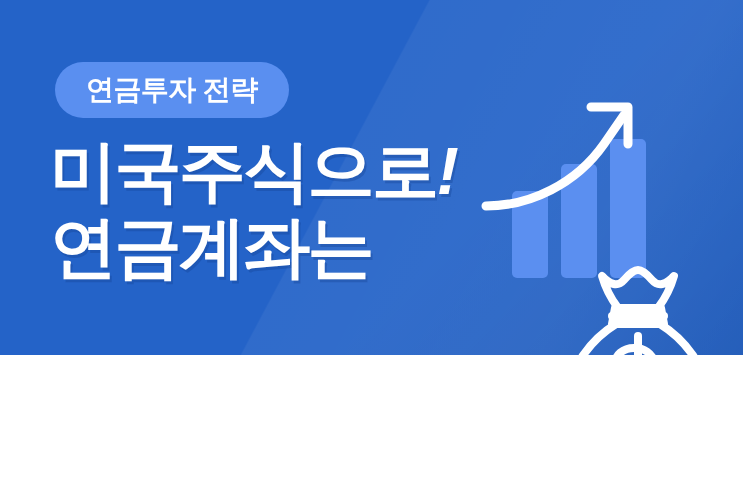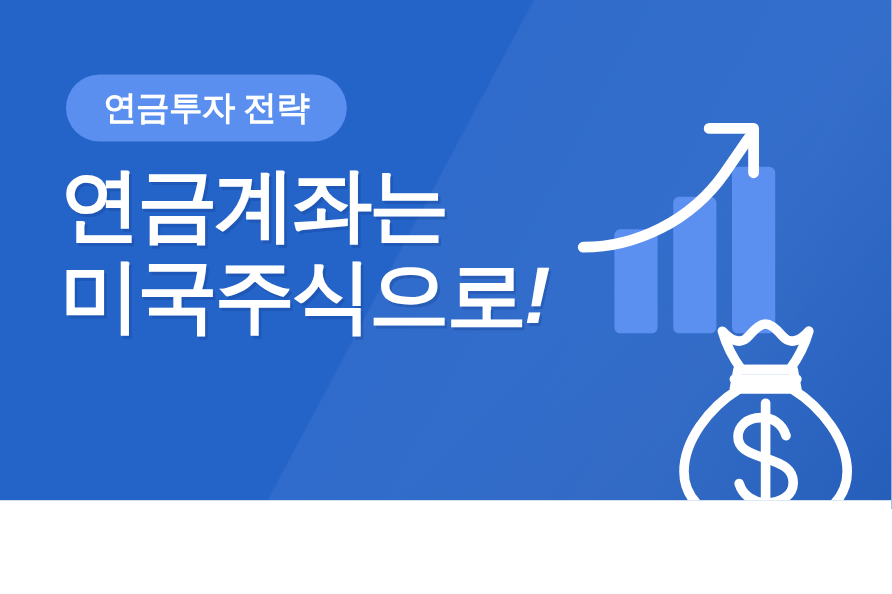--- a/index.html
+++ b/index.html
@@ -3,21 +3,21 @@
 <meta charset="utf-8">
 <style>
   html, body {
     margin: 0;
     padding: 0;
     background: #ffffff;
   }
   .banner {
     position: relative;
     width: 743px;
-    height: 417px;
+    height: 355px;
     overflow: hidden;
     background: #2463c8;
     font-family: "Liberation Sans", "DejaVu Sans", sans-serif;
   }
   
   .bg-wedge {
     position: absolute;
     inset: 0;
     background: linear-gradient(118deg,
         rgba(255,255,255,0.00) 0%,
@@ -163,18 +163,18 @@
         <path d="M78 84 L 78 180"></path>
       </g>
     </svg>
   </div>
 
   <div class="badge">
     <span class="badge-label">연금투자 전략</span>
   </div>
 
   <div class="headline">
+    <div class="headline-line"><span>미국주식으로</span><span class="bang">!</span></div>
     <div class="headline-line">연금계좌는</div>
-    <div class="headline-line"><span>미국주식으로</span><span class="bang">!</span></div>
   </div>
 
 
 </div>
 
 </body></html>

